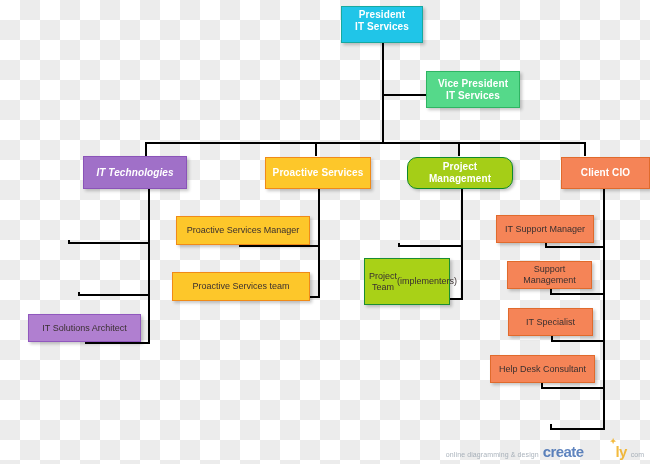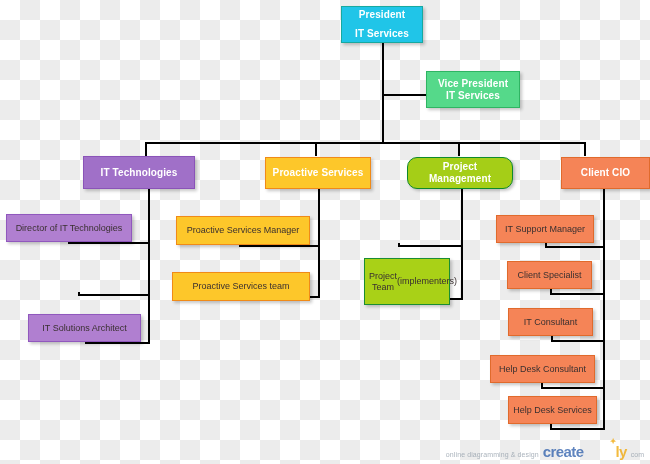--- a/index.html
+++ b/index.html
@@ -151,49 +151,46 @@
   <div class="conn" style="left:545px; top:242px; width:2px; height:6px;"></div>
   <div class="conn" style="left:550px; top:293px; width:55px; height:2px;"></div>
   <div class="conn" style="left:550px; top:289px; width:2px; height:6px;"></div>
   <div class="conn" style="left:551px; top:340px; width:54px; height:2px;"></div>
   <div class="conn" style="left:551px; top:336px; width:2px; height:6px;"></div>
   <div class="conn" style="left:541px; top:387px; width:64px; height:2px;"></div>
   <div class="conn" style="left:541px; top:383px; width:2px; height:6px;"></div>
   <div class="conn" style="left:550px; top:428px; width:55px; height:2px;"></div>
   <div class="conn" style="left:550px; top:424px; width:2px; height:6px;"></div>
 
-  <div class="node hdr c-cyan" style="left:341px; top:6px; width:82px; height:37px; flex-direction:column; justify-content:space-between;">
+  <div class="node hdr c-cyan" style="left:341px; top:6px; width:82px; height:37px; flex-direction:column; justify-content:flex-start;">
     <span>President</span>
     <span>IT Services</span>
   </div>
 
   <div class="node hdr c-green" style="left:426px; top:71px; width:94px; height:37px; flex-direction:column; justify-content:center;">
     <span>Vice President</span>
     <span>IT Services</span>
   </div>
 
-  <div class="node hdr c-purple" style="left:83px; top:156px; width:112px; height:33px;">
+  <div class="node hdr c-purple" style="left:83px; top:156px; width:104px; height:33px;font-style:italic;">
     <span>IT Technologies</span>
   </div>
 
   <div class="node hdr c-yellow" style="left:265px; top:157px; width:106px; height:32px;align-items:center;">
     <span>Proactive Services</span>
   </div>
 
   <div class="node hdr c-lime" style="left:407px; top:157px; width:106px; height:32px;border-radius:10px;">
     <span>Project Management</span>
   </div>
 
   <div class="node hdr c-orange" style="left:561px; top:157px; width:89px; height:32px;">
     <span>Client CIO</span>
   </div>
 
-  <div class="node leaf c-purple-l" style="left:6px; top:214px; width:126px; height:28px;">
-    <span>Director of IT Technologies</span>
-  </div>
 
 
   <div class="node leaf c-yellow" style="left:176px; top:216px; width:134px; height:29px;">
     <span>Proactive Services Manager</span>
   </div>
 
   <div class="node leaf c-purple-l" style="left:28px; top:314px; width:113px; height:28px;">
     <span>IT Solutions Architect</span>
   </div>
 
@@ -205,34 +202,31 @@
   <div class="node leaf c-lime-l" style="left:364px; top:258px; width:86px; height:47px; flex-direction:row; justify-content:flex-start;">
     <span>Project Team</span>
     <span>(implementers)</span>
   </div>
 
   <div class="node leaf c-orange" style="left:496px; top:215px; width:98px; height:28px;">
     <span>IT Support Manager</span>
   </div>
 
   <div class="node leaf c-orange" style="left:507px; top:261px; width:85px; height:28px;">
-    <span>Client Specialist</span>
+    <span>Support Management</span>
   </div>
 
   <div class="node leaf c-orange" style="left:508px; top:308px; width:85px; height:28px;">
-    <span>IT Consultant</span>
+    <span>IT Specialist</span>
   </div>
 
   <div class="node leaf c-orange" style="left:490px; top:355px; width:105px; height:28px;">
     <span>Help Desk Consultant</span>
   </div>
 
-  <div class="node leaf c-orange" style="left:508px; top:396px; width:89px; height:28px;">
-    <span>Help Desk Services</span>
-  </div>
 
   <div id="watermark">
     <span id="wm-tag">online diagramming &amp; design</span>
     <span id="wm-brand">
       <span id="wm-star">✦</span><span>creat</span><span>e</span><span id="wm-y">ly</span>
     </span>
     <span id="wm-com">com</span>
   </div>
 
 </div>

